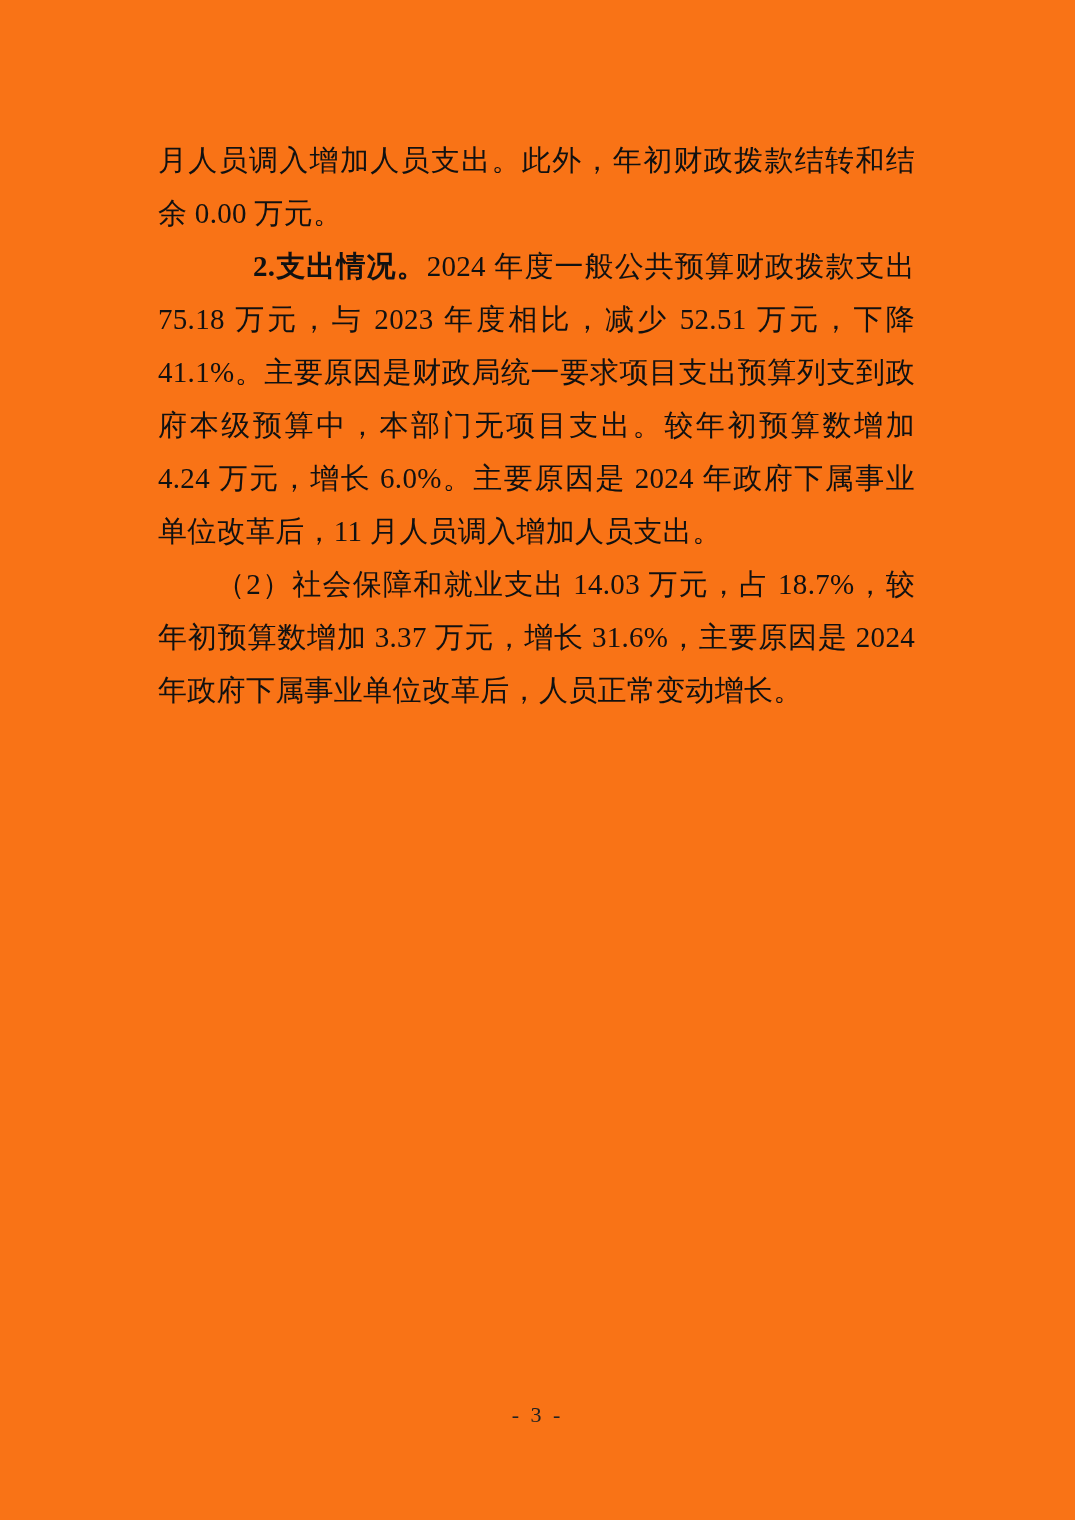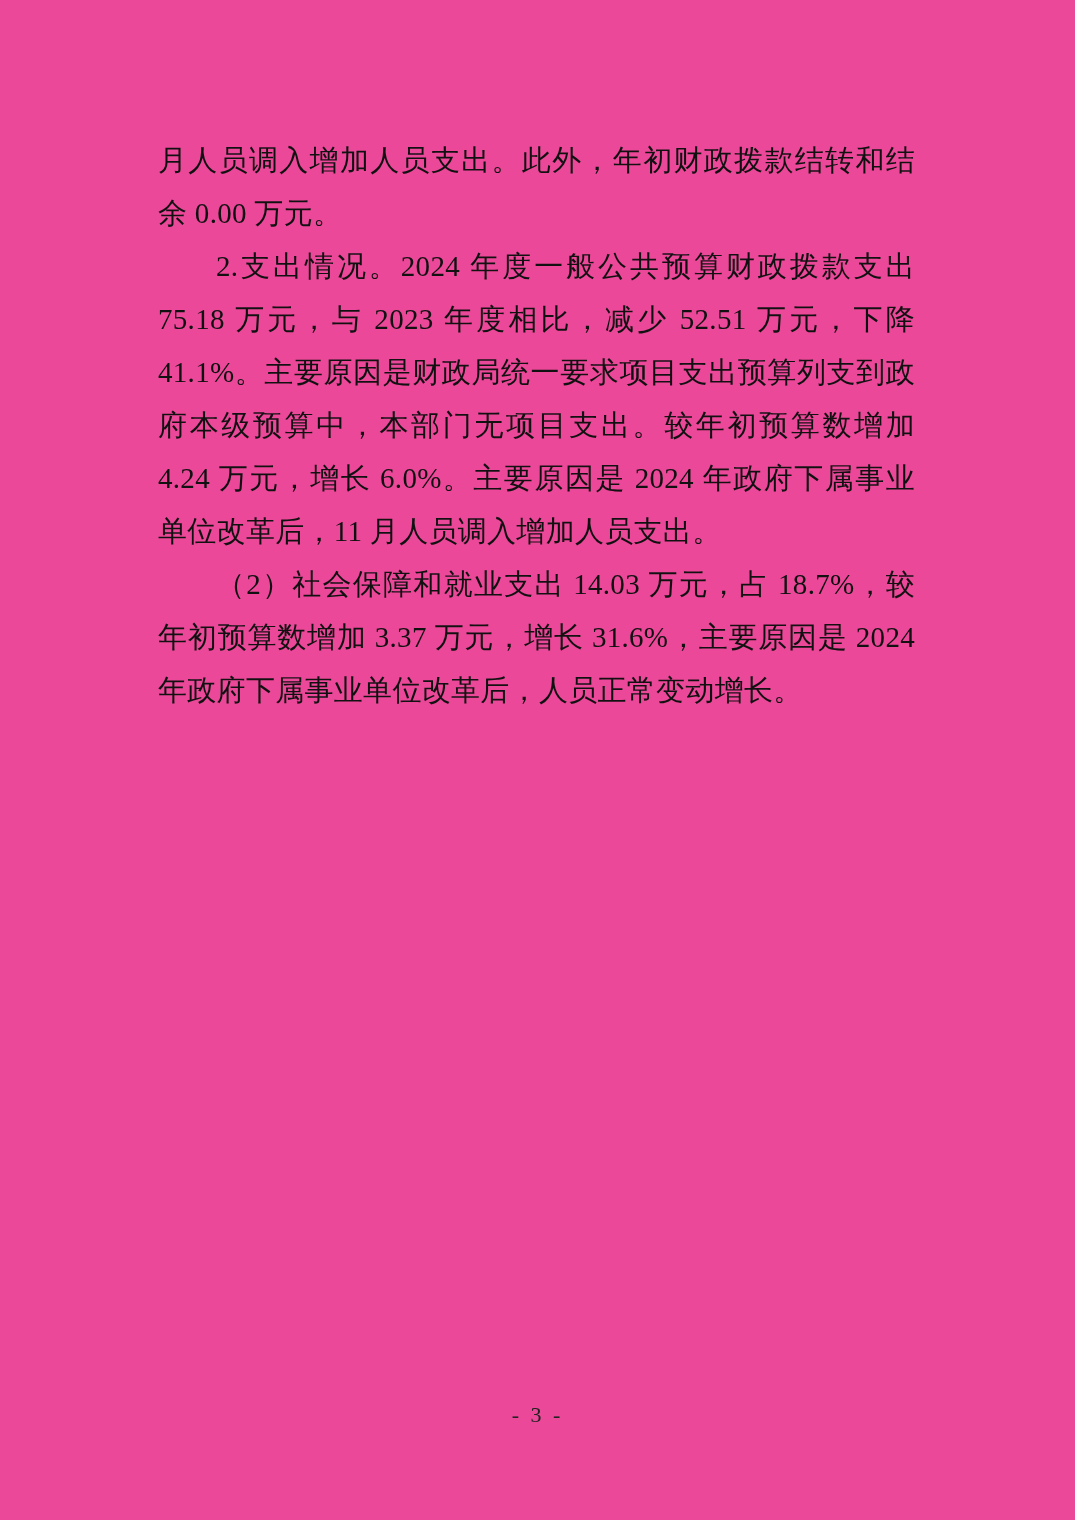--- a/index.html
+++ b/index.html
@@ -4,21 +4,21 @@
 <style>
   html, body {
     margin: 0;
     padding: 0;
     background: #ffffff;
   }
   .page {
     position: relative;
     width: 1075px;
     height: 1520px;
-    background: #ec4899;
+    background: #f97316;
     font-family: "Liberation Serif", "DejaVu Serif", serif;
     color: #111111;
     overflow: hidden;
   }
   .doc-body {
     position: absolute;
     left: 158px;
     top: 134px;
     width: 757px;
     font-size: 29px;
@@ -28,21 +28,22 @@
     letter-spacing: 0.3px;
   }
   .doc-body p {
     margin: 0;
     padding: 0;
   }
   .para-indent {
     text-indent: 2em;
   }
   .lead-bold {
-    font-weight: normal;
+    font-weight: bold;
+    margin-left: 37px;
   }
   .page-footer {
     position: absolute;
     left: 0;
     top: 1402px;
     width: 100%;
     text-align: center;
     font-size: 22px;
     letter-spacing: 3px;
     color: #222222;

